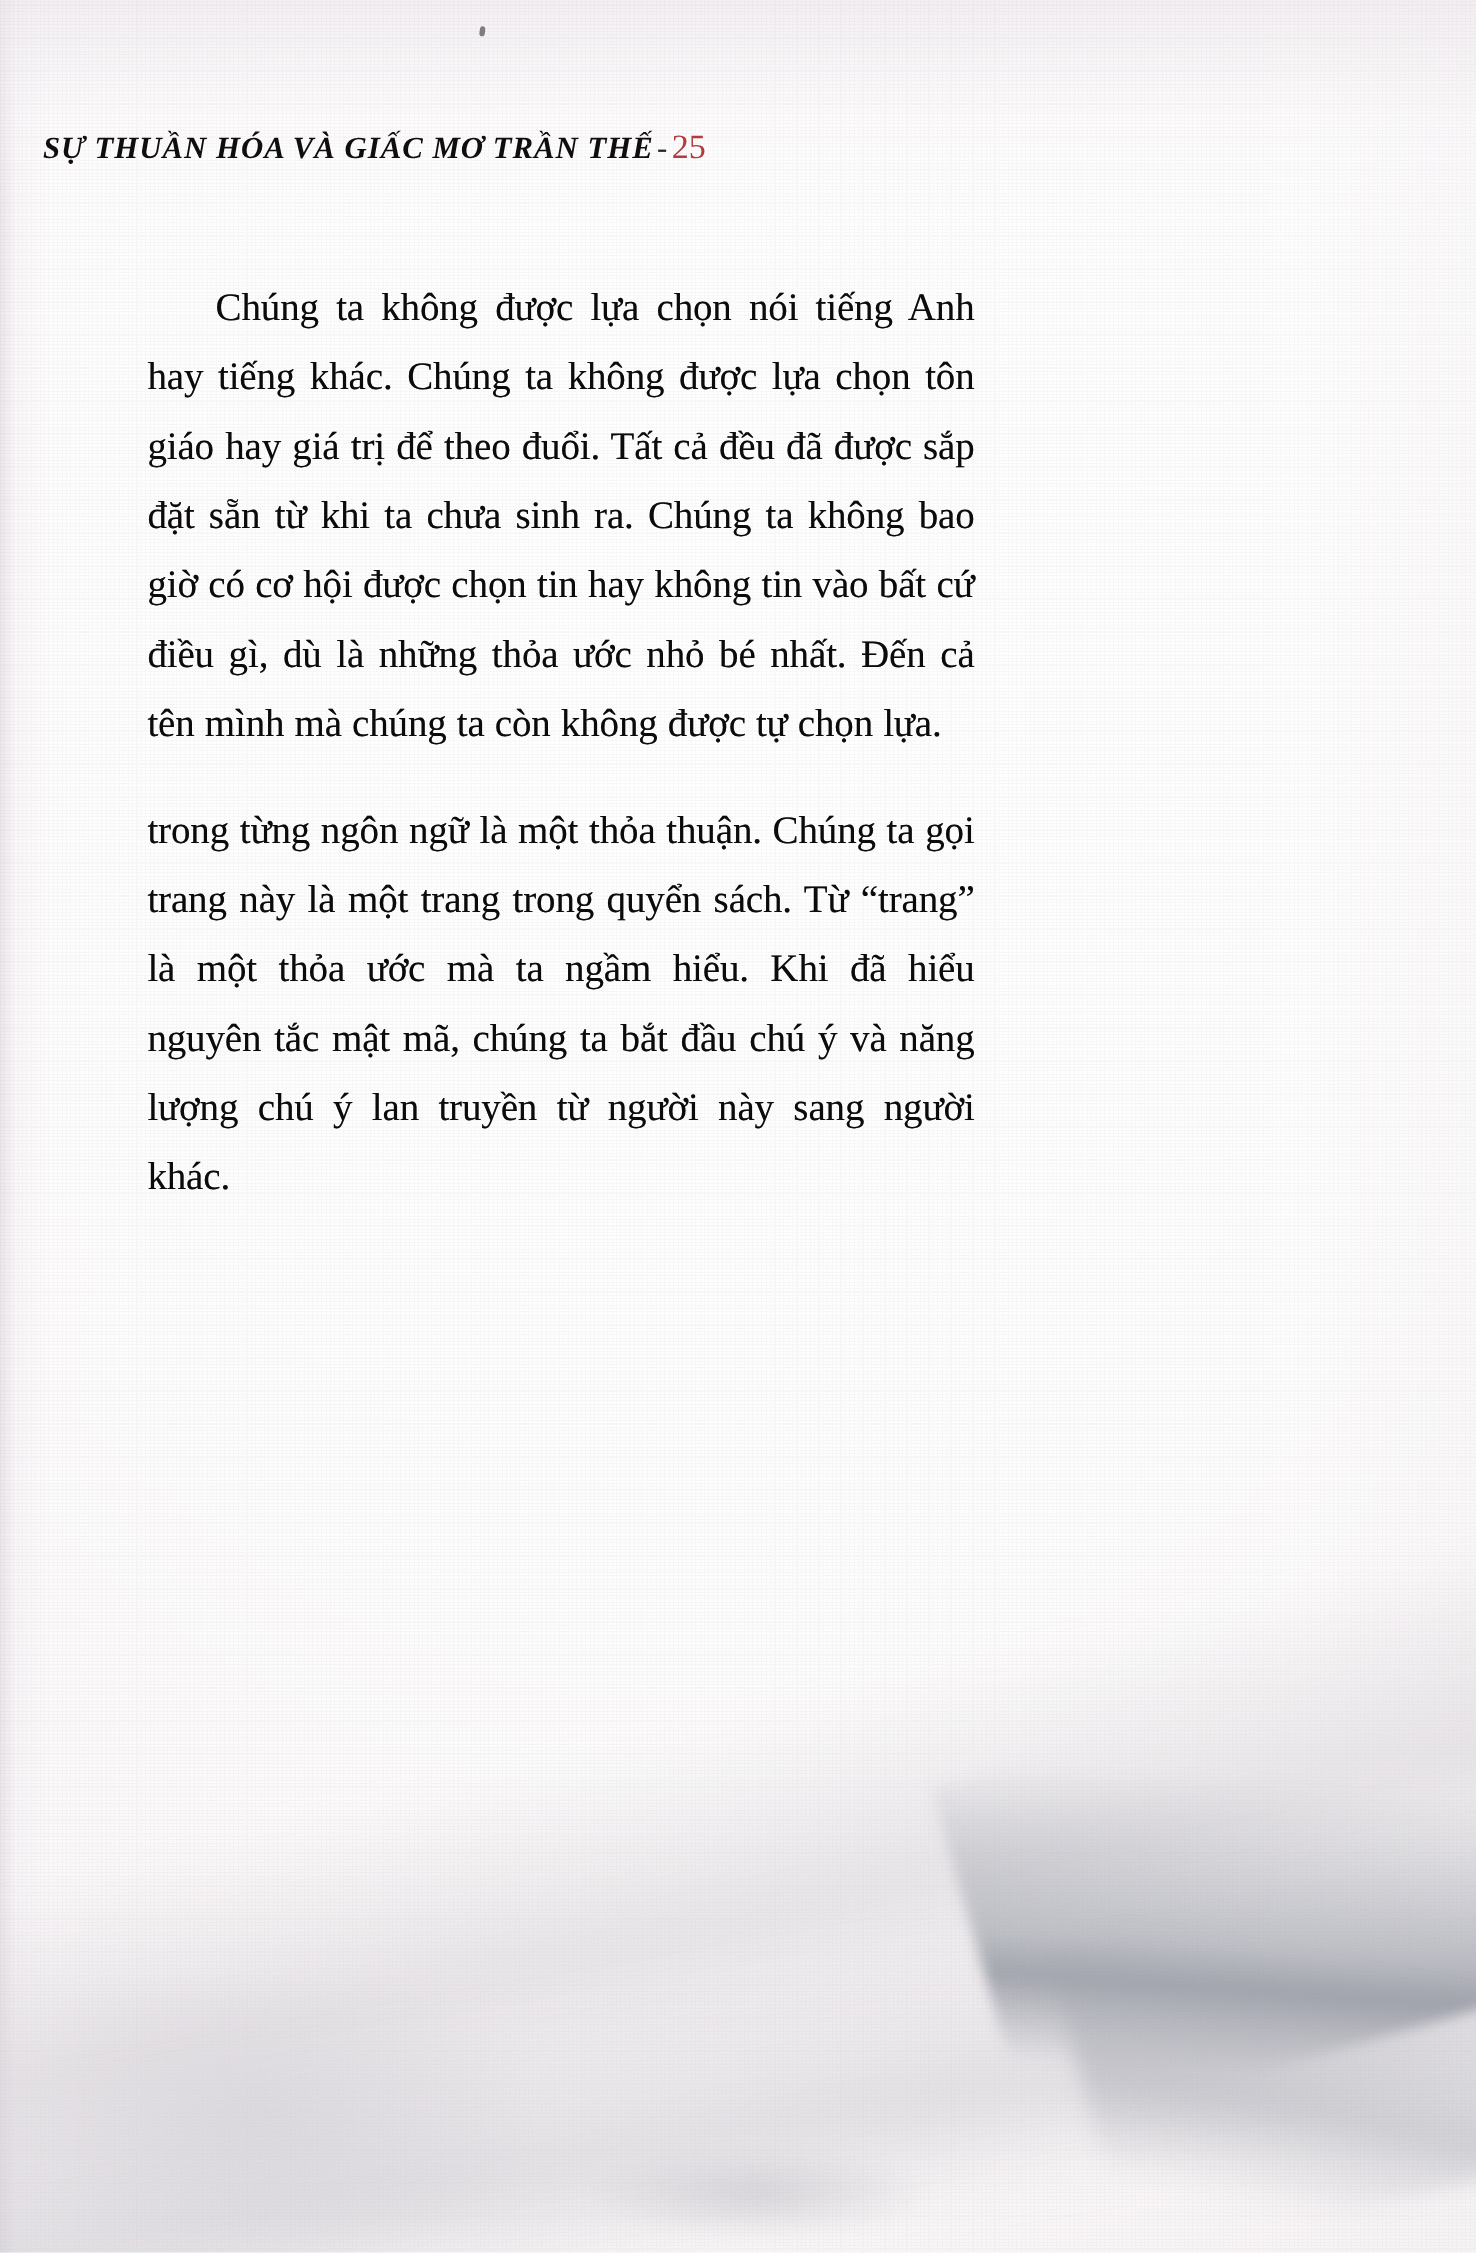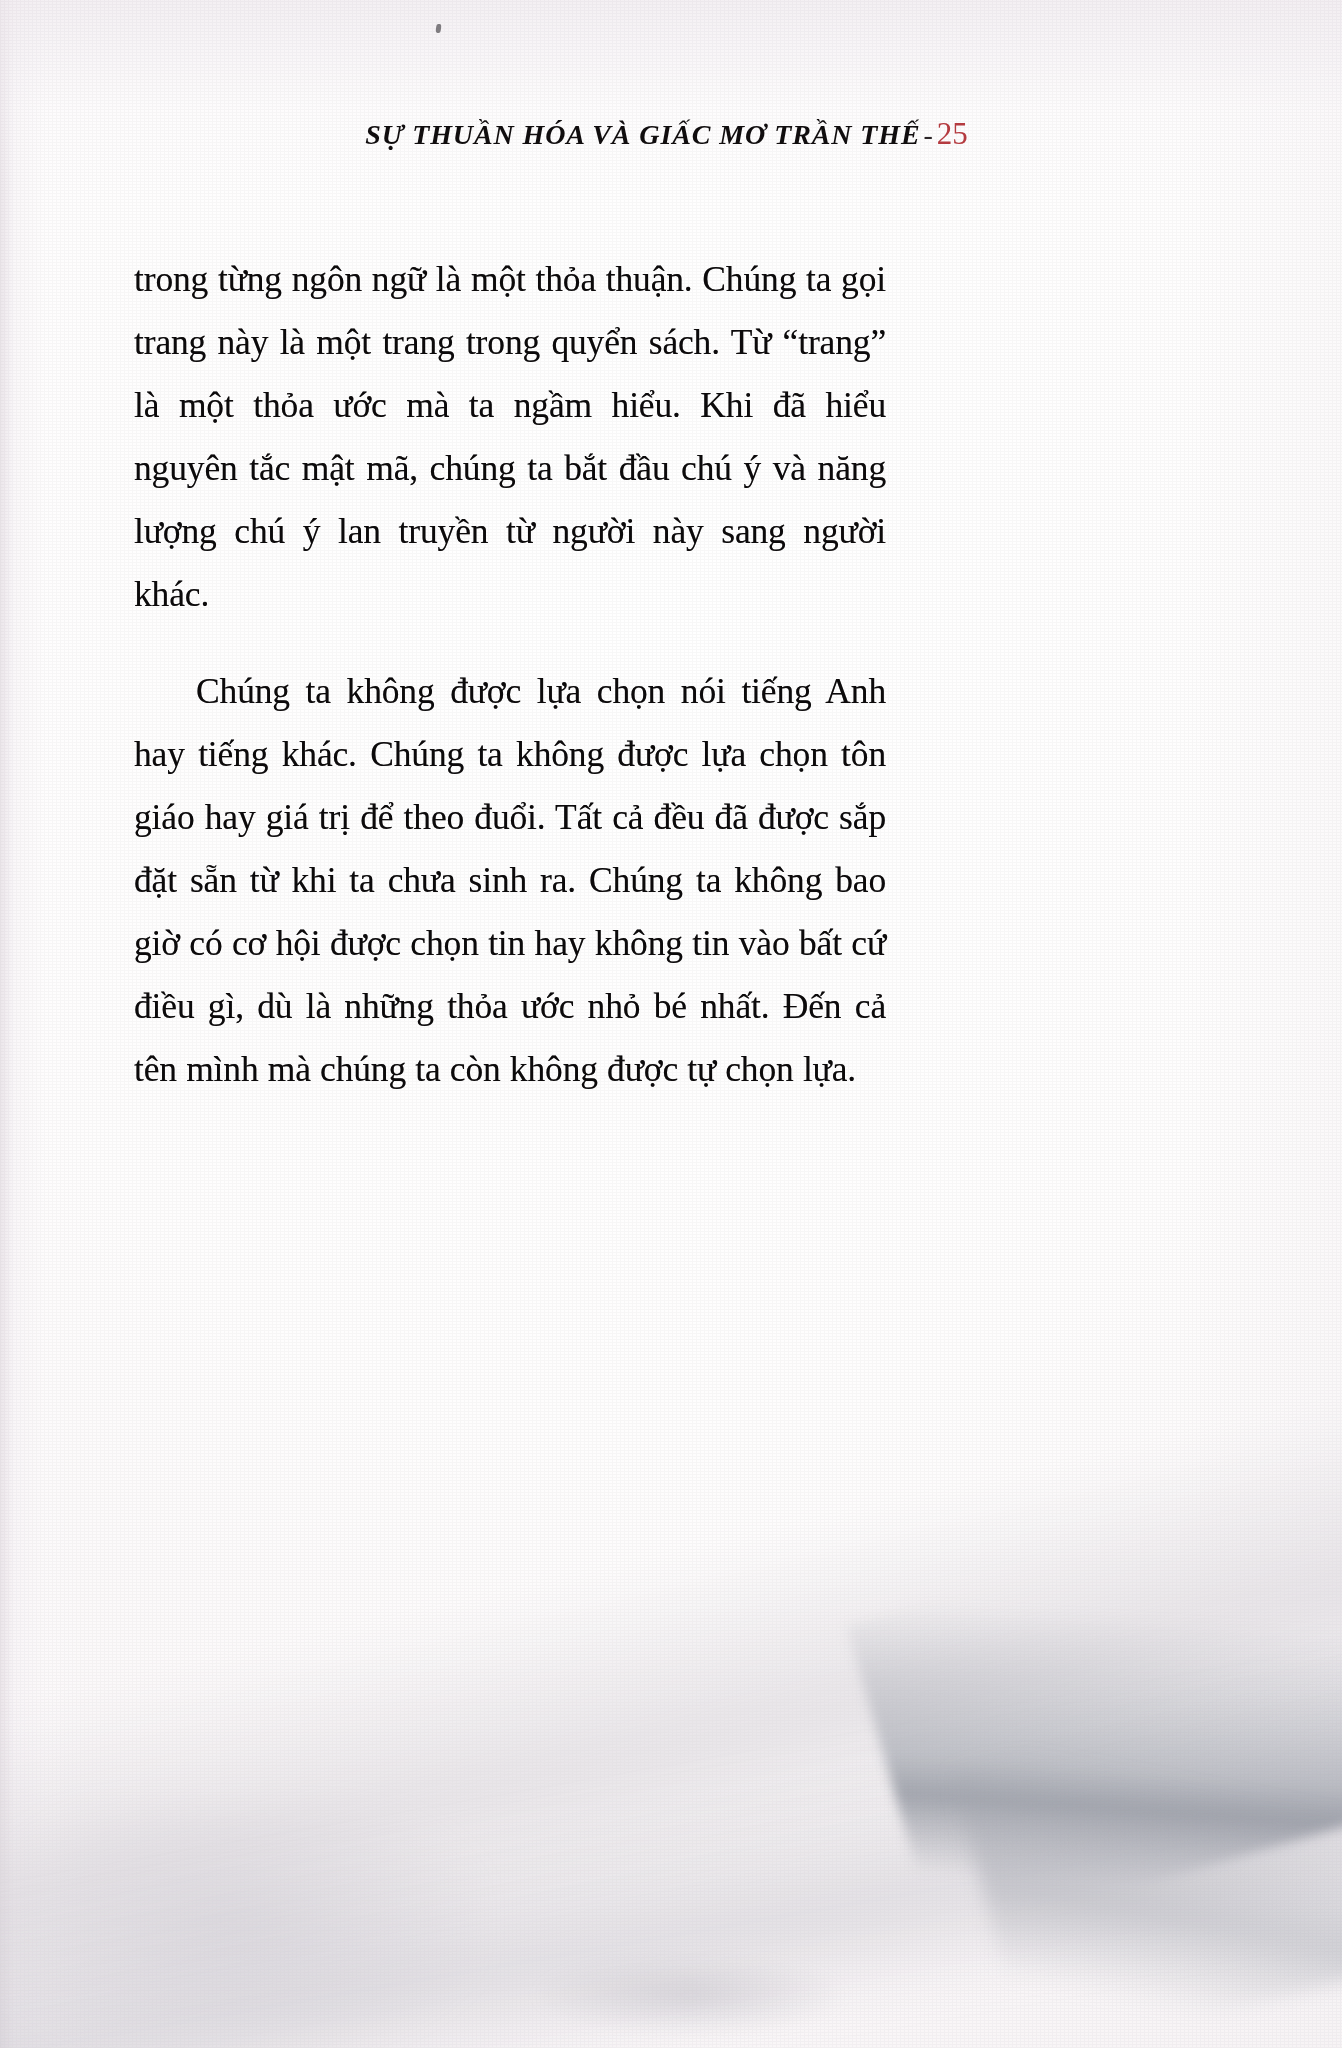--- a/index.html
+++ b/index.html
@@ -124,30 +124,30 @@
   
   .content {
     position: absolute;
     inset: 0;
   }
 
   
   .running-head {
     position: absolute;
     top: 116px;
-    left: 15px;
+    left: 1px;
     right: 0;
-    text-align: center;
     padding-right: 24px;
     font-style: italic;
     font-weight: bold;
     font-size: 28px;
     letter-spacing: 0.9px;
     color: #100d0e;
     white-space: nowrap;
+    padding-left: 38px;
   }
   .running-head .rh-title {
     font-variant: normal;
   }
   .running-head .rh-sep {
     font-style: italic;
     font-weight: normal;
     color: #2a2427;
     padding: 0 3px;
   }
@@ -208,22 +208,22 @@
 
   <div class="speck"></div>
 
   <div class="content">
 
     <div class="running-head">
       <span class="rh-title">SỰ THUẦN HÓA VÀ GIẤC MƠ TRẦN THẾ</span><span class="rh-sep">-</span><span class="rh-page">25</span>
     </div>
 
     <div class="textblock">
+      <p class="para indent">Chúng ta không được lựa chọn nói tiếng Anh hay tiếng khác. Chúng ta không được lựa chọn tôn giáo hay giá trị để theo đuổi. Tất cả đều đã được sắp đặt sẵn từ khi ta chưa sinh ra. Chúng ta không bao giờ có cơ hội được chọn tin hay không tin vào bất cứ điều gì, dù là những thỏa ước nhỏ bé nhất. Đến cả tên mình mà chúng ta còn không được tự chọn lựa.</p>
       <p class="para">trong từng ngôn ngữ là một thỏa thuận. Chúng ta gọi trang này là một trang trong quyển sách. Từ “trang” là một thỏa ước mà ta ngầm hiểu. Khi đã hiểu nguyên tắc mật mã, chúng ta bắt đầu chú ý và năng lượng chú ý lan truyền từ người này sang người khác.</p>
-      <p class="para indent">Chúng ta không được lựa chọn nói tiếng Anh hay tiếng khác. Chúng ta không được lựa chọn tôn giáo hay giá trị để theo đuổi. Tất cả đều đã được sắp đặt sẵn từ khi ta chưa sinh ra. Chúng ta không bao giờ có cơ hội được chọn tin hay không tin vào bất cứ điều gì, dù là những thỏa ước nhỏ bé nhất. Đến cả tên mình mà chúng ta còn không được tự chọn lựa.</p>
     </div>
 
   </div>
 
   <div class="curl-wrap">
     <div class="curl-soft-left"></div>
     <div class="curl-band-1"></div>
     <div class="curl-band-2"></div>
     <div class="curl-edge"></div>
     <div class="curl-edge-2"></div>

